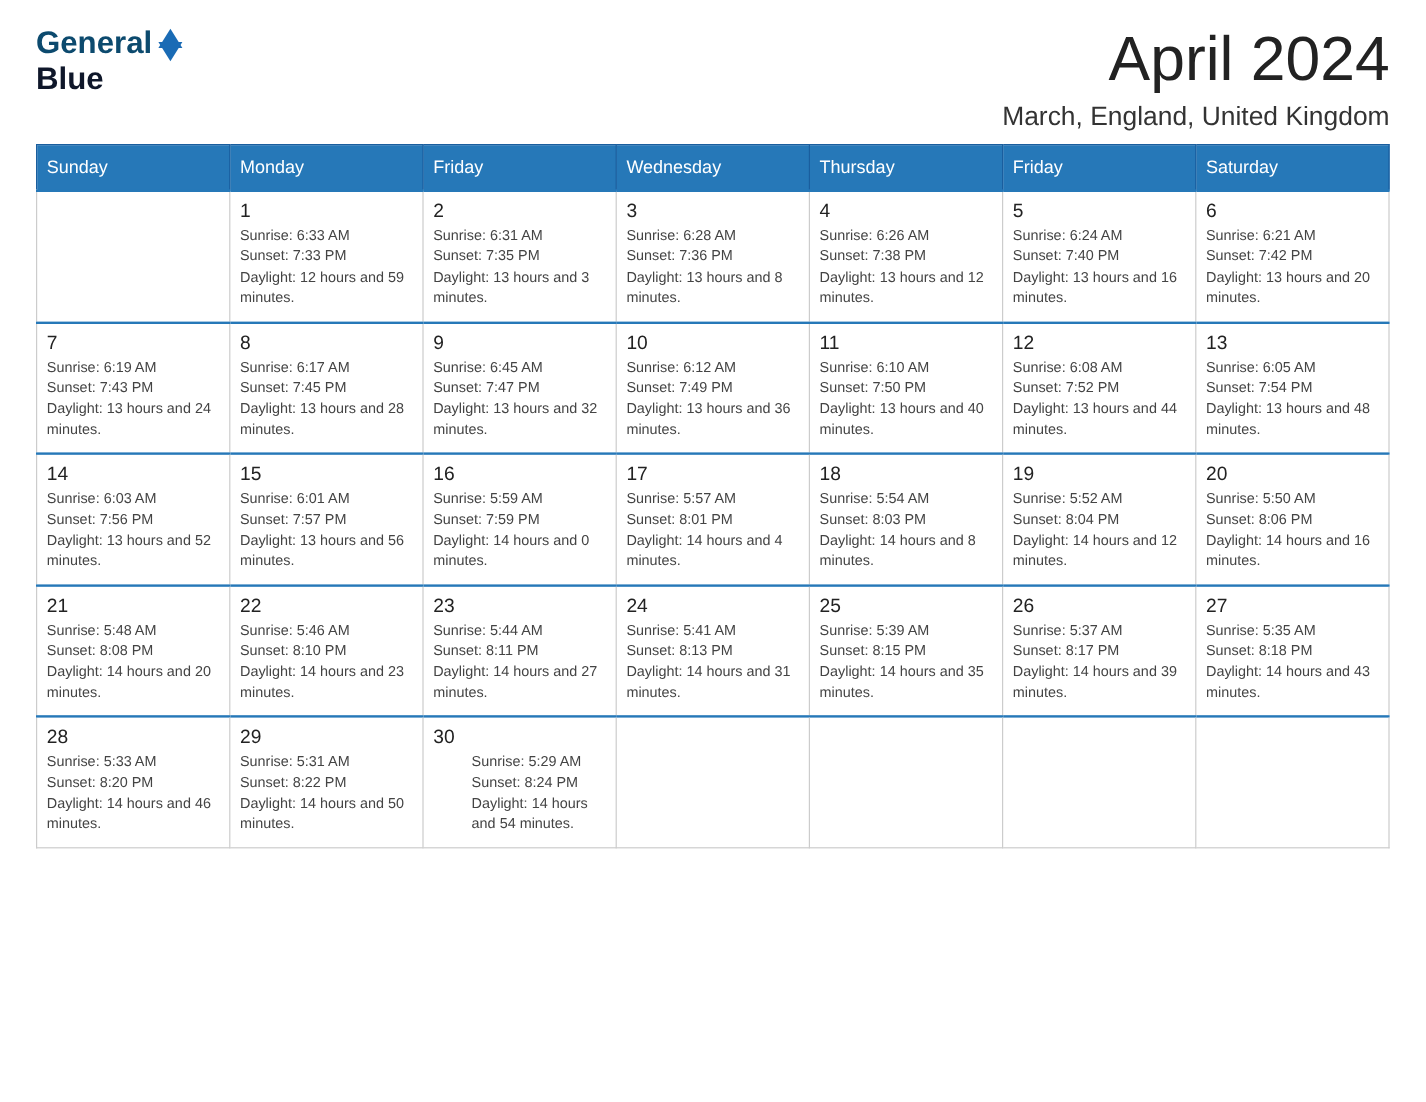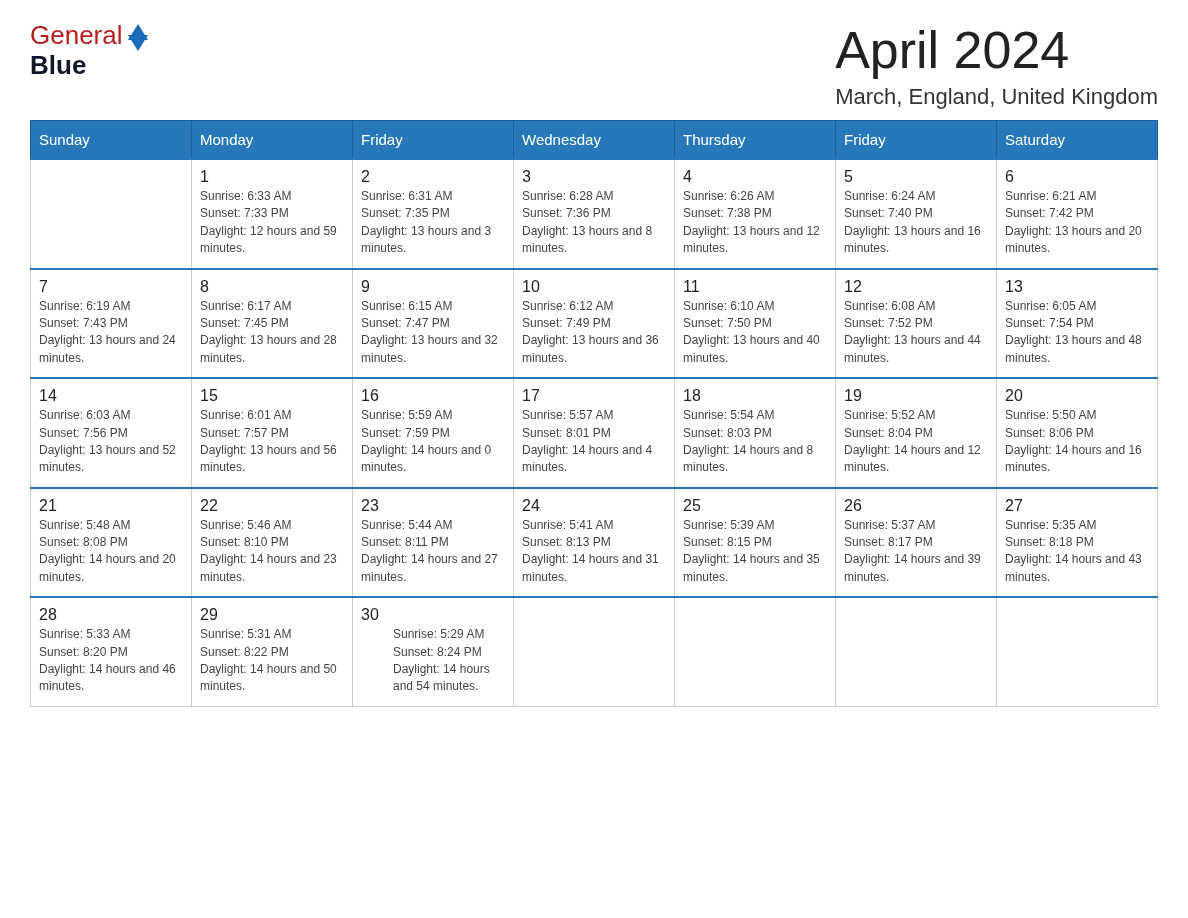--- a/index.html
+++ b/index.html
@@ -21,29 +21,30 @@
       align-items: center;
       gap: 6px;
     }
     .logo-text {
       display: flex;
       flex-direction: column;
       line-height: 1.1;
     }
     .logo-general {
       font-size: 26px;
-      font-weight: normal;
-      color: #b91c1c;
+      font-weight: bold;
+      color: #0c4a6e;
     }
     .logo-blue {
       font-size: 26px;
       font-weight: bold;
       color: #0f172a;
     }
     .title-block {
+      text-align: right;
     }
     .calendar-title {
       font-size: 52px;
       font-weight: normal;
       color: #222;
     }
     .calendar-subtitle {
       font-size: 22px;
       color: #333;
       margin-top: 4px;
@@ -172,21 +173,21 @@
 Daylight: 13 hours and 24 minutes.</div>
         </td>
         <td>
           <span class="day-number">8</span>
           <div class="day-info" style="white-space: pre-line;">Sunrise: 6:17 AM
 Sunset: 7:45 PM
 Daylight: 13 hours and 28 minutes.</div>
         </td>
         <td>
           <span class="day-number">9</span>
-          <div class="day-info" style="white-space: pre-line;">Sunrise: 6:15 AM
+          <div class="day-info" style="white-space: pre-line;">Sunrise: 6:45 AM
 Sunset: 7:47 PM
 Daylight: 13 hours and 32 minutes.</div>
         </td>
         <td>
           <span class="day-number">10</span>
           <div class="day-info" style="white-space: pre-line;">Sunrise: 6:12 AM
 Sunset: 7:49 PM
 Daylight: 13 hours and 36 minutes.</div>
         </td>
         <td>

